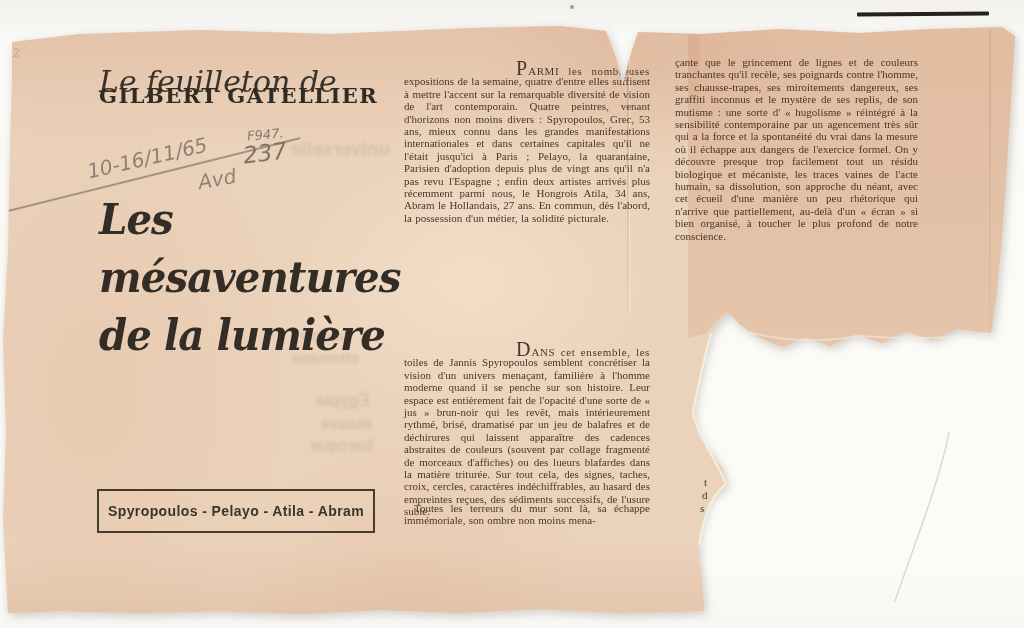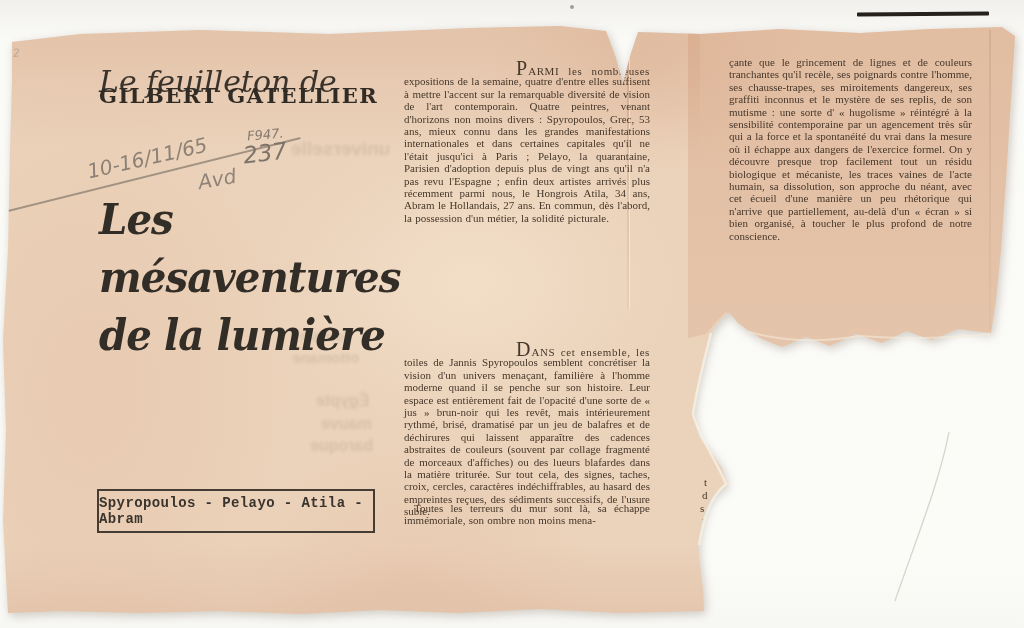--- a/index.html
+++ b/index.html
@@ -49,28 +49,28 @@
     font-size:21px;color:#312b25;letter-spacing:1.5px;}
   .headline{position:absolute;left:99px;top:191px;z-index:3;font-family:"DejaVu Serif",serif;
     font-weight:bold;font-style:italic;font-size:42px;line-height:58px;color:#332d27;
     transform:scaleX(.96);transform-origin:left top;letter-spacing:-1px;}
 
   .bodycol{position:absolute;z-index:3;width:246px;font-size:11px;line-height:12.4px;color:#46372a;
     text-align:justify;word-spacing:.5px;}
   .p1{left:404px;top:63px;}
   .p2{left:404px;top:296px;margin-top:48px;}
   .p3{left:404px;top:502px;text-indent:10px;}
-  .col2{left:729px;top:56px;width:243px;font-family:Liberation Serif, serif;}
+  .col2{left:675px;top:56px;width:243px;font-family:Liberation Serif, serif;}
   .first-line{margin-left:112px;text-align:justify;text-align-last:justify;white-space:nowrap;height:12.4px;}
   .dropcap{font-size:20px;line-height:10px;font-weight:500;letter-spacing:1px;}
   .capsrun{letter-spacing:.6px;}
 
   .caption-box{position:absolute;left:97px;top:489px;width:274px;height:40px;z-index:3;
-    border:2px solid #453d34;display:flex;align-items:center;
-    font-family:Liberation Mono, monospace;font-weight:bold;font-size:14px;color:#3b342d;letter-spacing:.4px;}
+    border:2px solid #453d34;display:flex;align-items:center;justify-content:center;
+    font-family:Liberation Sans, sans-serif;font-weight:bold;font-size:14px;color:#3b342d;letter-spacing:.4px;}
 
   .frag{position:absolute;left:700px;top:476px;z-index:3;font-size:11px;line-height:12.8px;color:#46372a;
     display:flex;flex-direction:column;align-items:flex-start;}
   .frag span:nth-child(1){margin-left:4px;}
   .frag span:nth-child(2){margin-left:2px;}
   .frag span:nth-child(4){margin-left:2px;}
 
   .pencil{position:absolute;z-index:4;font-family:"DejaVu Sans",sans-serif;font-style:italic;color:#8d8175;pointer-events:none;}
   .hw-date{left:86px;top:146px;font-size:20px;transform:rotate(-13deg);}
   .hw-initials{left:198px;top:167px;font-size:20px;transform:rotate(-10deg);color:#90847a;}

